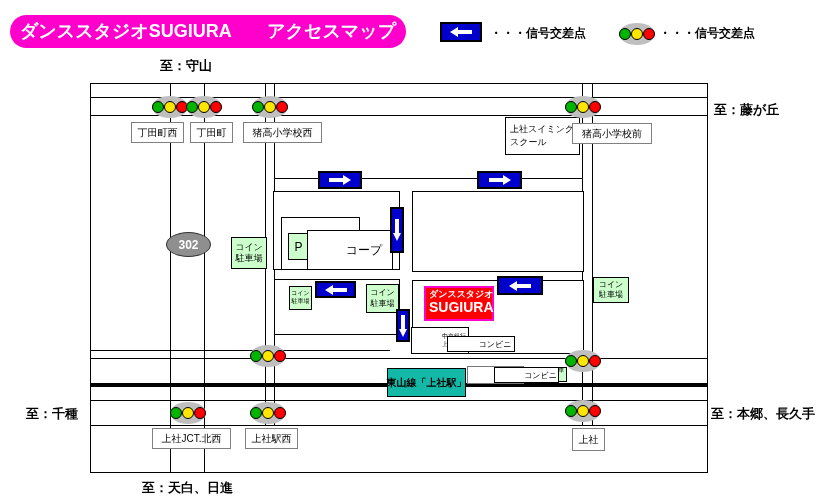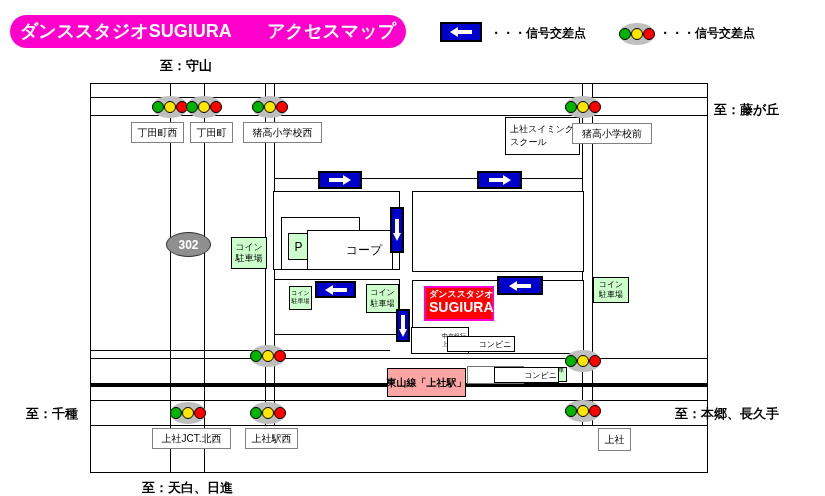--- a/index.html
+++ b/index.html
@@ -34,21 +34,21 @@
   .td{border-left:4px solid transparent;border-right:4px solid transparent;border-top:8px solid #fff;}
   .sh{width:14px;height:4px;background:#fff;display:block;}
   .sv{width:4px;height:14px;background:#fff;display:block;}
   .badge{position:absolute;left:166px;top:232px;width:43px;height:23px;background:#8f8f8f;
          border:1px solid #333;border-radius:50%;color:#fff;font-weight:bold;font-size:12px;
          display:flex;align-items:center;justify-content:center;text-align:right;}
   .studio{position:absolute;left:424px;top:286px;width:70px;height:35px;background:#ff0000;
           border:2px solid #ff00cc;box-sizing:border-box;color:#fff;padding:1px 3px;}
   .studio .l1{font-size:9px;font-weight:bold;line-height:11px;white-space:nowrap;}
   .studio .l2{font-size:14px;font-weight:bold;line-height:15px;white-space:nowrap;}
-  .station{position:absolute;left:387px;top:368px;width:77px;height:27px;background:#fca5a5;
+  .station{position:absolute;left:387px;top:368px;width:77px;height:27px;background:#14b8a6;
            border:1px solid #000;font-size:10px;font-weight:bold;display:flex;align-items:center;
            justify-content:center;white-space:nowrap;}
 </style>
 </head>
 <body>
 
 <div id="canvas">
 
   <div class="banner">ダンススタジオSUGIURA　　アクセスマップ</div>
 
@@ -61,21 +61,21 @@
   <div class="tlight" style="left:619px;top:23px;">
     <span class="bulb bg"></span>
       <span class="bulb by"></span>
       <span class="bulb br"></span>
   </div>
   <div class="lgtxt" style="left:659px;top:25px;">・・・信号交差点</div>
 
   <div class="dir" style="left:160px;top:57px;">至：守山</div>
   <div class="dir" style="left:714px;top:101px;">至：藤が丘</div>
   <div class="dir" style="left:26px;top:405px;">至：千種</div>
-  <div class="dir" style="left:675px;top:405px;">至：本郷、長久手</div>
+  <div class="dir" style="left:711px;top:405px;">至：本郷、長久手</div>
   <div class="dir" style="left:142px;top:479px;">至：天白、日進</div>
 
   <div class="frame" style="left:90px;top:83px;width:616px;height:388px;"></div>
 
   <div class="hline" style="left:90px;top:97px;width:617px;"></div>
   <div class="hline" style="left:90px;top:115px;width:617px;"></div>
   <div class="hline" style="left:275px;top:178px;width:307px;"></div>
   <div class="hline" style="left:90px;top:350px;width:300px;"></div>
   <div class="hline" style="left:90px;top:358px;width:617px;"></div>
   <div class="thick" style="left:90px;top:383px;width:617px;"></div>
@@ -195,15 +195,15 @@
       <span class="bulb by"></span>
       <span class="bulb br"></span>
     </div>
 
   <div class="lblbox" style="left:131px;top:122px;width:51px;height:19px;">丁田町西</div>
   <div class="lblbox" style="left:190px;top:122px;width:41px;height:19px;">丁田町</div>
   <div class="lblbox" style="left:572px;top:123px;width:78px;height:19px;">猪高小学校前</div>
   <div class="lblbox" style="left:243px;top:122px;width:77px;height:19px;">猪高小学校西</div>
   <div class="lblbox" style="left:152px;top:428px;width:77px;height:19px;">上社JCT.北西</div>
   <div class="lblbox" style="left:245px;top:428px;width:51px;height:19px;">上社駅西</div>
-  <div class="lblbox" style="left:598px;top:428px;width:31px;height:21px;">上社</div>
+  <div class="lblbox" style="left:572px;top:428px;width:31px;height:21px;">上社</div>
 
 </div>
 
 </body></html>

